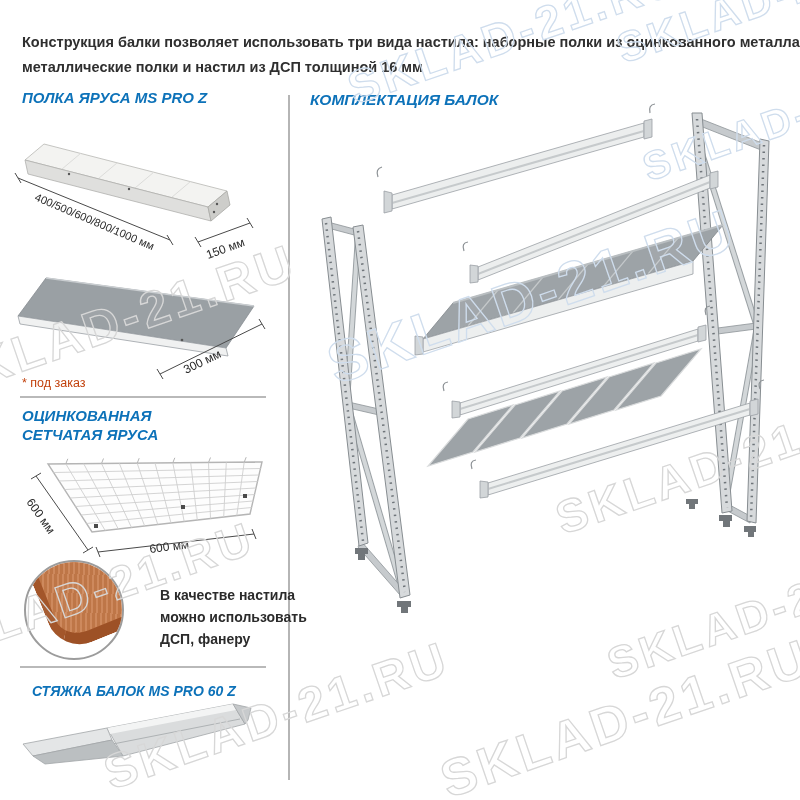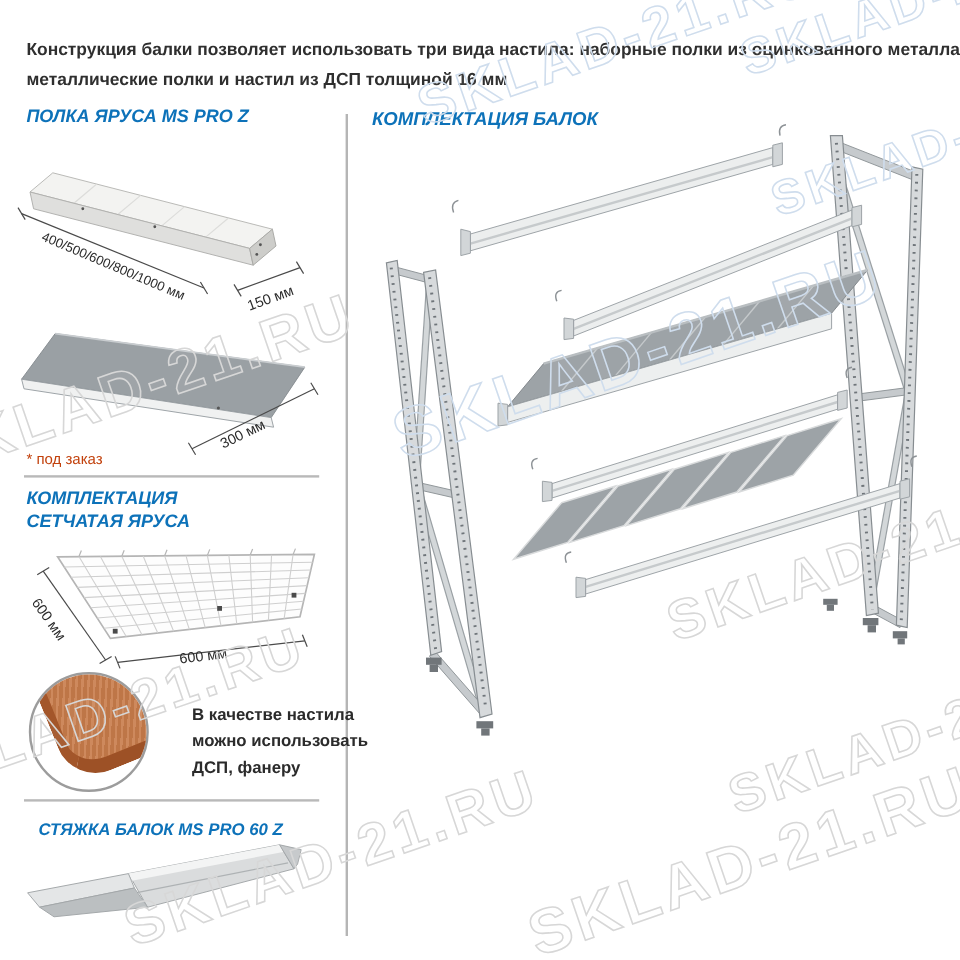--- a/index.html
+++ b/index.html
@@ -90,21 +90,21 @@
     <line class="dim" x1="249" y1="71" x2="255" y2="81"></line>
     <text font-size="12" transform="translate(176,126) rotate(-26)">300 мм</text>
   </g>
 </svg>
 
 <div class="abs note" style="left:22px;top:376px;">* под заказ</div>
 
 <div class="abs hdiv" style="top:396px;"></div>
 
 <div class="abs h-blue" style="left:22px;top:406px;">
-  <div>КОМПЛЕКТАЦИЯ</div>
+  <div>ОЦИНКОВАННАЯ</div>
   <div>СЕТЧАТАЯ ЯРУСА</div>
 </div>
 
 <svg class="abs" style="left:12px;top:450px;" width="262" height="112" viewBox="0 0 262 112">
   <g>
     <polygon points="36,14 250,12 238,64 80,82" fill="#fdfdfd" stroke="#b5b5b5" stroke-width="1.4"></polygon>
     <line x1="41.5" y1="22.5" x2="248.5" y2="18.5" stroke="#cfcfcf" stroke-width="0.9"></line>
     <line x1="47" y1="31" x2="247" y2="25" stroke="#cfcfcf" stroke-width="0.9"></line>
     <line x1="52.5" y1="39.5" x2="245.5" y2="31.5" stroke="#cfcfcf" stroke-width="0.9"></line>
     <line x1="58" y1="48" x2="244" y2="38" stroke="#cfcfcf" stroke-width="0.9"></line>

